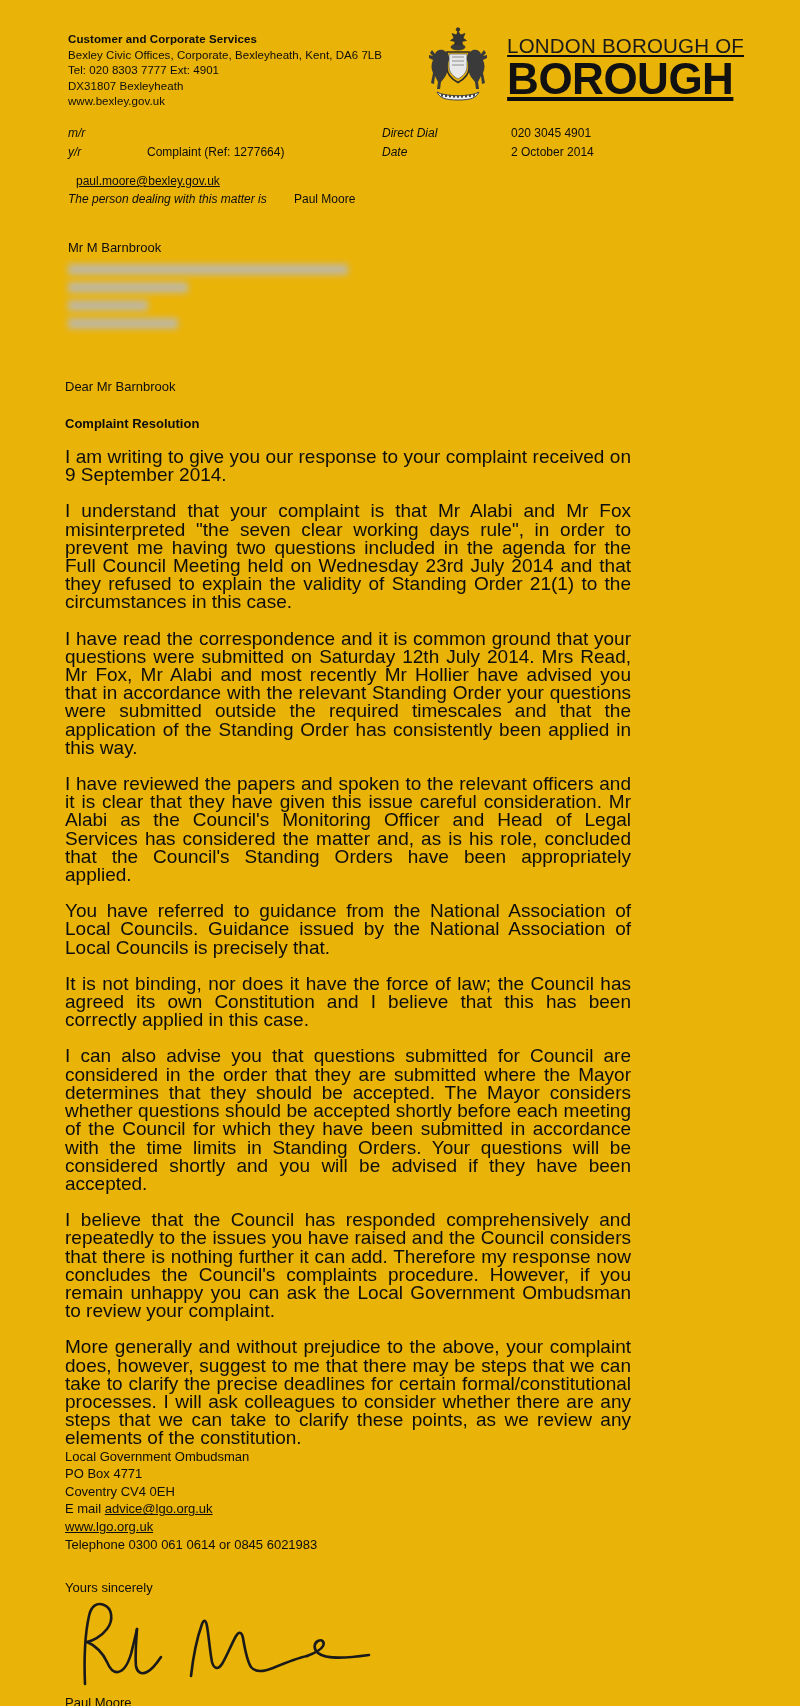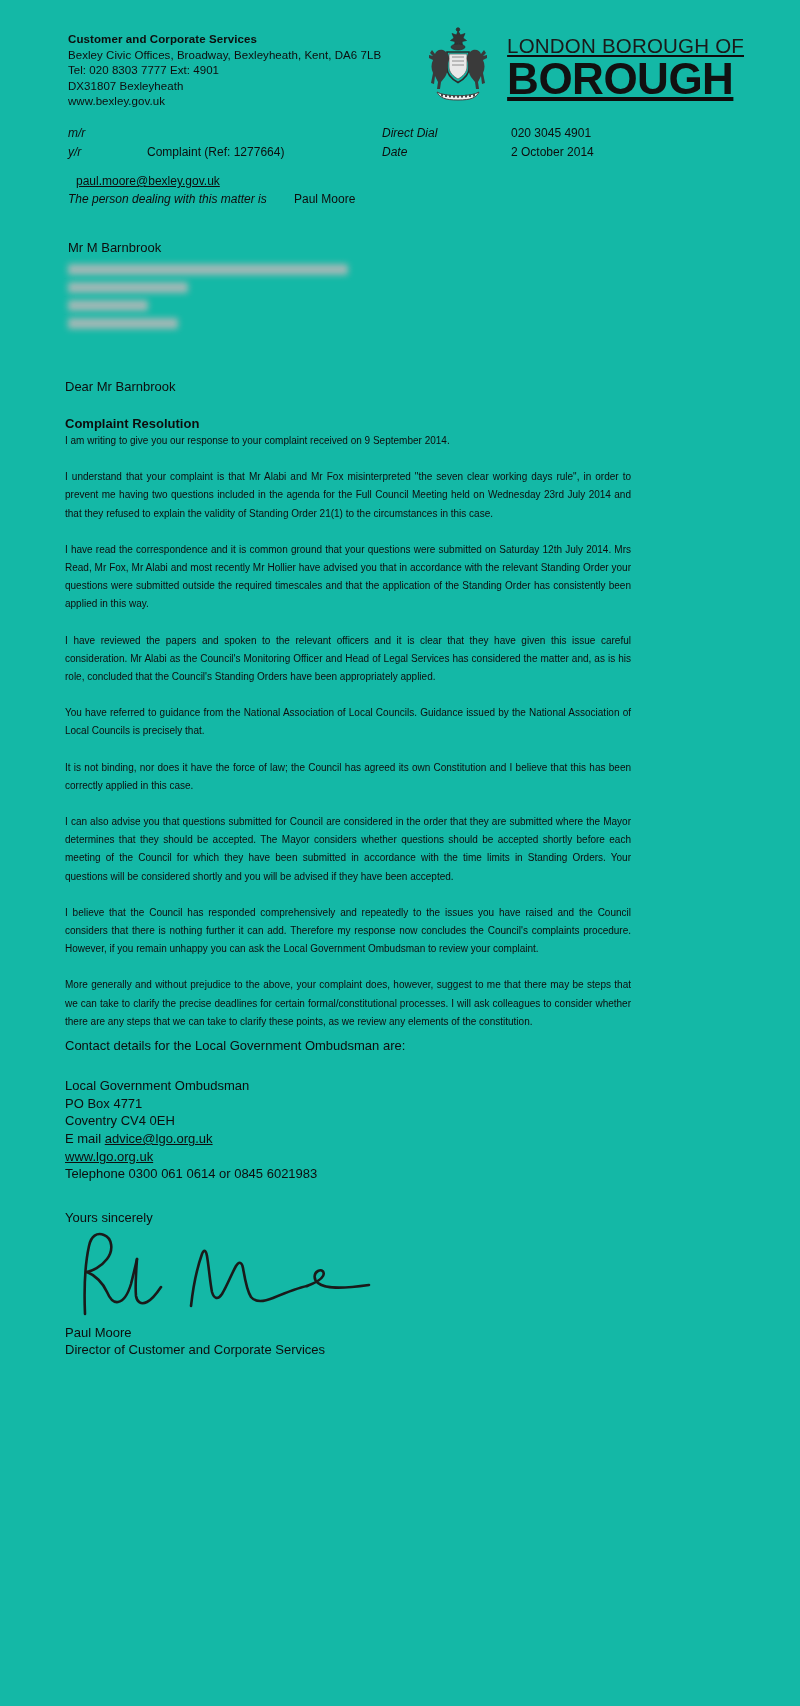--- a/index.html
+++ b/index.html
@@ -10,21 +10,21 @@
   }
   body {
     font-family: "Liberation Sans", sans-serif;
     color: #0d0d0d;
     -webkit-font-smoothing: antialiased;
   }
   .page {
     position: relative;
     width: 800px;
     height: 1706px;
-    background: #14b8a6;
+    background: #eab308;
     overflow: hidden;
     box-sizing: border-box;
   }
 
   
   .letterhead {
     position: absolute;
     left: 68px;
     top: 32px;
     width: 380px;
@@ -166,24 +166,24 @@
     font-size: 13px;
     line-height: 17px;
     margin-bottom: 20px;
   }
   .subject {
     font-size: 13px;
     font-weight: bold;
     line-height: 17px;
   }
   .para {
-    font-size: 10px;
+    font-size: 19px;
     line-height: 18.2px;
     text-align: justify;
-    margin: 0 0 18px 0;
+    margin: 16px 0 18px 0;
   }
   .para:last-child { margin-bottom: 0; }
 
   .contact-intro {
     font-size: 13px;
     line-height: 18.2px;
     margin: 6px 0 22px 0;
   }
   .contact-block {
     font-size: 13px;
@@ -210,21 +210,21 @@
     line-height: 17.5px;
   }
 </style>
 </head>
 <body>
 
 <div class="page">
 
   <div class="letterhead">
     <div class="lh-dept">Customer and Corporate Services</div>
-    <div class="lh-line">Bexley Civic Offices, Broadway, Bexleyheath, Kent, DA6 7LB</div>
+    <div class="lh-line">Bexley Civic Offices, Corporate, Bexleyheath, Kent, DA6 7LB</div>
     <div class="lh-line">Tel: 020 8303 7777  Ext: 4901</div>
     <div class="lh-line">DX31807 Bexleyheath</div>
     <div class="lh-line">www.bexley.gov.uk</div>
   </div>
 
   <div class="logo-block">
     <svg class="crest" viewBox="0 0 78 84">
       <g fill="#2b2b2b" stroke="#2b2b2b" stroke-width="0.7">
 
         <path d="M39 5 l2.5 4 4.5-1.5 -2 4.5 3.5 2.5 -4.5 1 0.5 4.5 -4-2.5 -4 2.5 0.5-4.5 -4.5-1 3.5-2.5 -2-4.5 4.5 1.5z" fill="#333"></path>
@@ -300,21 +300,20 @@
         <p class="para">I understand that your complaint is that Mr Alabi and Mr Fox misinterpreted "the seven clear working days rule", in order to prevent me having two questions included in the agenda for the Full Council Meeting held on Wednesday 23rd July 2014 and that they refused to explain the validity of Standing Order 21(1) to the circumstances in this case.</p>
         <p class="para">I have read the correspondence and it is common ground that your questions were submitted on Saturday 12th July 2014.  Mrs Read, Mr Fox, Mr Alabi and most recently Mr Hollier have advised you that in accordance with the relevant Standing Order your questions were submitted outside the required timescales and that the application of the Standing Order has consistently been applied in this way.</p>
         <p class="para">I have reviewed the papers and spoken to the relevant officers and it is clear that they have given this issue careful consideration.  Mr Alabi as the Council's Monitoring Officer and Head of Legal Services has considered the matter and, as is his role, concluded that the Council's Standing Orders have been appropriately applied.</p>
         <p class="para">You have referred to guidance from the National Association of Local Councils.  Guidance issued by the National Association of Local Councils is precisely that.</p>
         <p class="para">It is not binding, nor does it have the force of law; the Council has agreed its own Constitution and I believe that this has been correctly applied in this case.</p>
         <p class="para">I can also advise you that questions submitted for Council are considered in the order that they are submitted where the Mayor determines that they should be accepted.  The Mayor considers whether questions should be accepted shortly before each meeting of the Council for which they have been submitted in accordance with the time limits in Standing Orders.  Your questions will be considered shortly and you will be advised if they have been accepted.</p>
         <p class="para">I believe that the Council has responded comprehensively and repeatedly to the issues you have raised and the Council considers that there is nothing further it can add.  Therefore my response now concludes the Council's complaints procedure.  However, if you remain unhappy you can ask the Local Government Ombudsman to review your complaint.</p>
         <p class="para">More generally and without prejudice to the above, your complaint does, however, suggest to me that there may be steps that we can take to clarify the precise deadlines for certain formal/constitutional processes.   I will ask colleagues to consider whether there are any steps that we can take to clarify these points, as we review any elements of the constitution.</p>
       </div>
 
-    <div class="contact-intro">Contact details for the Local Government Ombudsman are:</div>
 
     <div class="contact-block">
       <div>Local Government Ombudsman</div>
       <div>PO Box 4771</div>
       <div>Coventry CV4 0EH</div>
       <div>
         <span>E mail </span><span class="u">advice@lgo.org.uk</span>
       </div>
       <div><span class="u">www.lgo.org.uk</span></div>
       <div>Telephone 0300 061 0614 or 0845 6021983</div>

